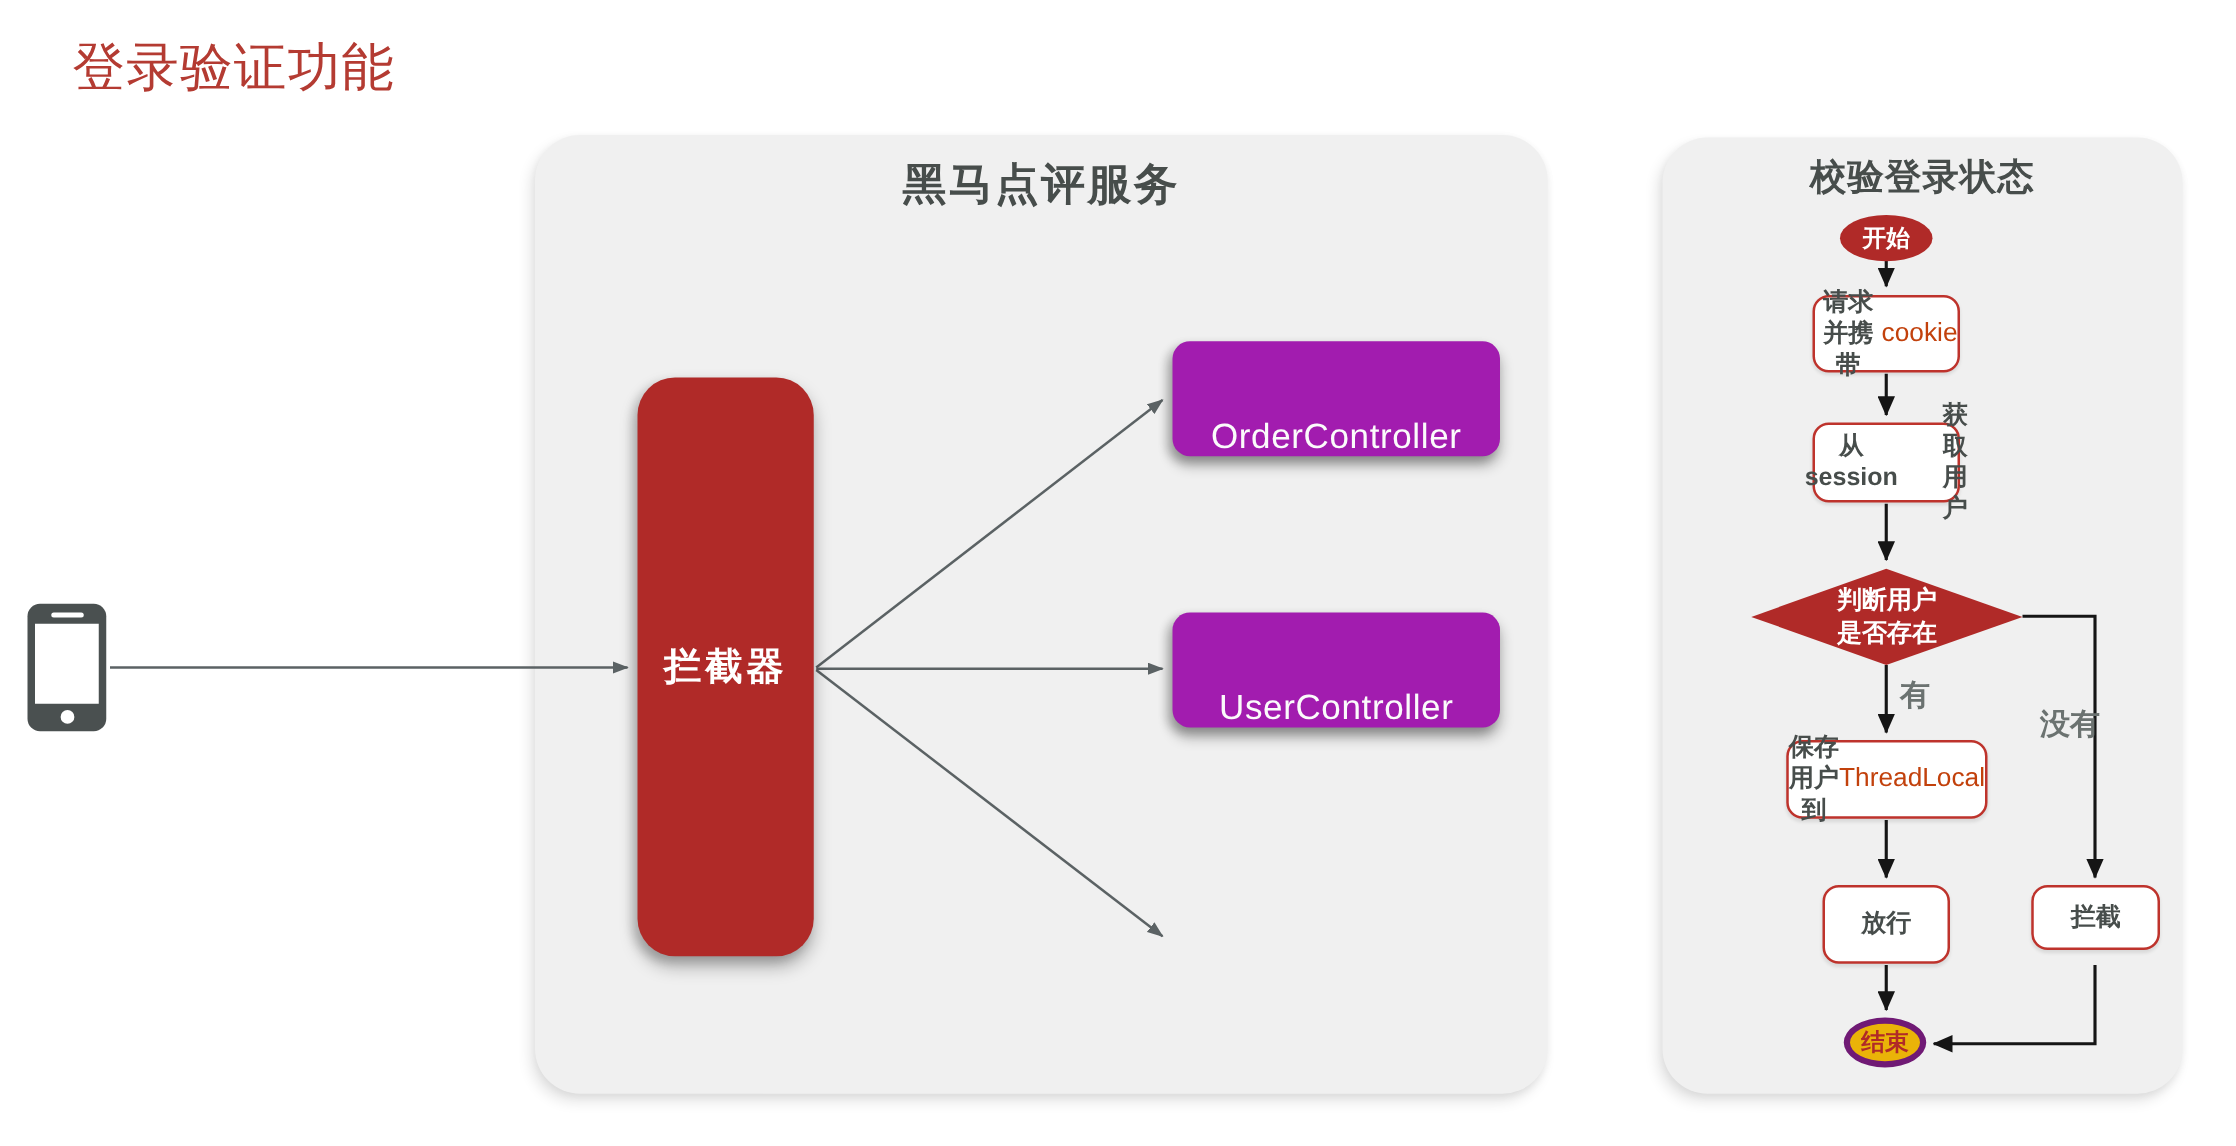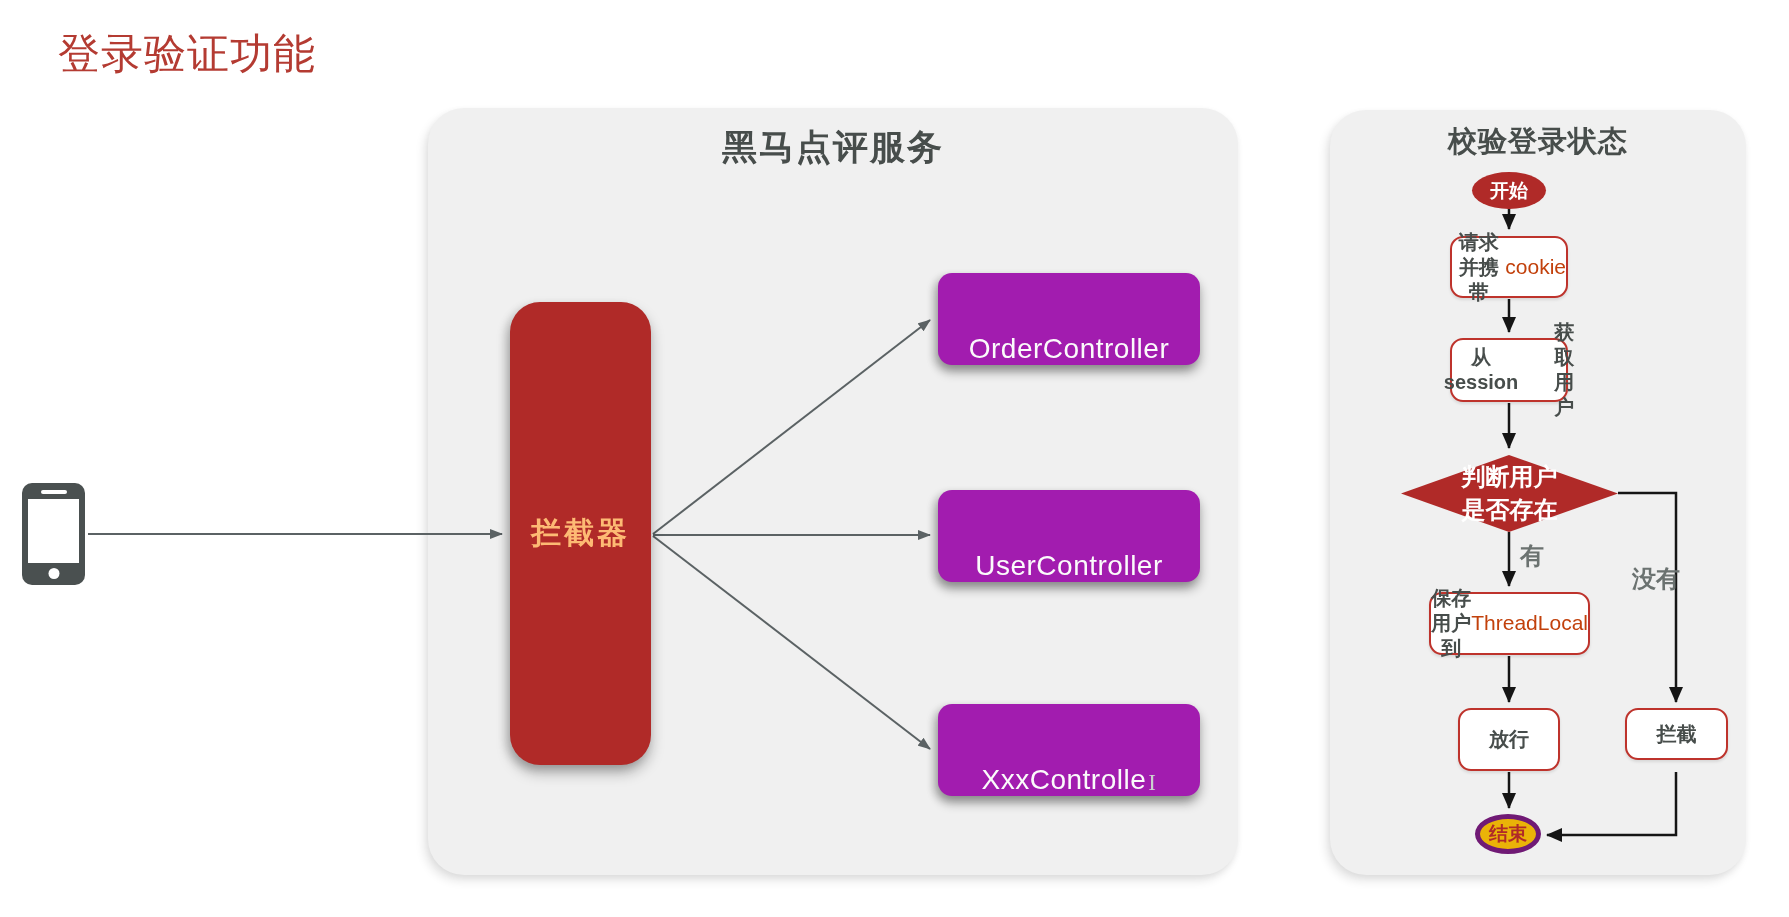--- a/index.html
+++ b/index.html
@@ -39,21 +39,21 @@
     position:absolute;top:16px;left:6px;right:6px;bottom:22px;background:#fff;
   }
   .phone .home{
     position:absolute;bottom:6px;left:50%;transform:translateX(-50%);
     width:11px;height:11px;background:#fff;border-radius:50%;
   }
 
   
   .interceptor{
     position:absolute;left:510px;top:302px;width:141px;height:463px;
-    background:#B02A28;border-radius:30px;color:#fdba74;
+    background:#B02A28;border-radius:30px;color:#ffffff;
     display:flex;align-items:center;justify-content:center;
     font-size:30px;font-weight:700;letter-spacing:3px;
     box-shadow:0 8px 14px rgba(0,0,0,.28),-4px 4px 8px rgba(0,0,0,.15);
     z-index:3;
   }
 
   
   .controller{
     position:absolute;left:938px;width:262px;height:92px;
     background:#a21caf;border-radius:14px;color:#FBFBFB;
@@ -85,21 +85,21 @@
   .flowbox .zh{font-weight:700;font-size:20px;}
   .flowbox .latin{font-weight:400;font-size:21px;color:#c2410c;}
   .box-request{left:1450px;top:236px;width:118px;height:62px;}
   .box-session{left:1450px;top:338px;width:118px;height:64px;gap:36px;}
   .box-save{left:1429px;top:592px;width:161px;height:63px;}
   .box-pass{left:1458px;top:708px;width:102px;height:63px;font-size:22px;font-weight:700;}
   .box-intercept{left:1625px;top:708px;width:103px;height:52px;font-size:22px;font-weight:700;}
 
   .diamond-label{
     position:absolute;left:1401px;top:455px;width:217px;height:77px;
-    color:#fff;font-weight:700;font-size:24px;line-height:1.35;
+    color:#fff;font-weight:700;font-size:20px;line-height:1.35;
     display:flex;flex-direction:column;align-items:center;justify-content:center;
     text-align:center;z-index:3;
   }
   .edge-label{
     position:absolute;font-weight:700;color:#6B7270;font-size:24px;z-index:3;
   }
   .label-yes{left:1520px;top:540px;}
   .label-no{left:1632px;top:563px;}
 
   .wires{position:absolute;left:0;top:0;width:1789px;height:917px;z-index:2;}
@@ -155,24 +155,20 @@
   <div class="interceptor">
     <span>拦截器</span>
   </div>
 
   <div class="controller ctrl-order">
     <span>OrderController</span>
   </div>
   <div class="controller ctrl-user">
     <span>UserController</span>
   </div>
-  <div class="controller ctrl-xxx">
-    <span>XxxControlle</span>
-    <span class="text-cursor">I</span>
-  </div>
 
   <div class="terminal node-start">
     <span>开始</span>
   </div>
 
   <div class="flowbox box-request">
     <span class="zh">请求并携带</span>
     <span class="latin">cookie</span>
   </div>
 

